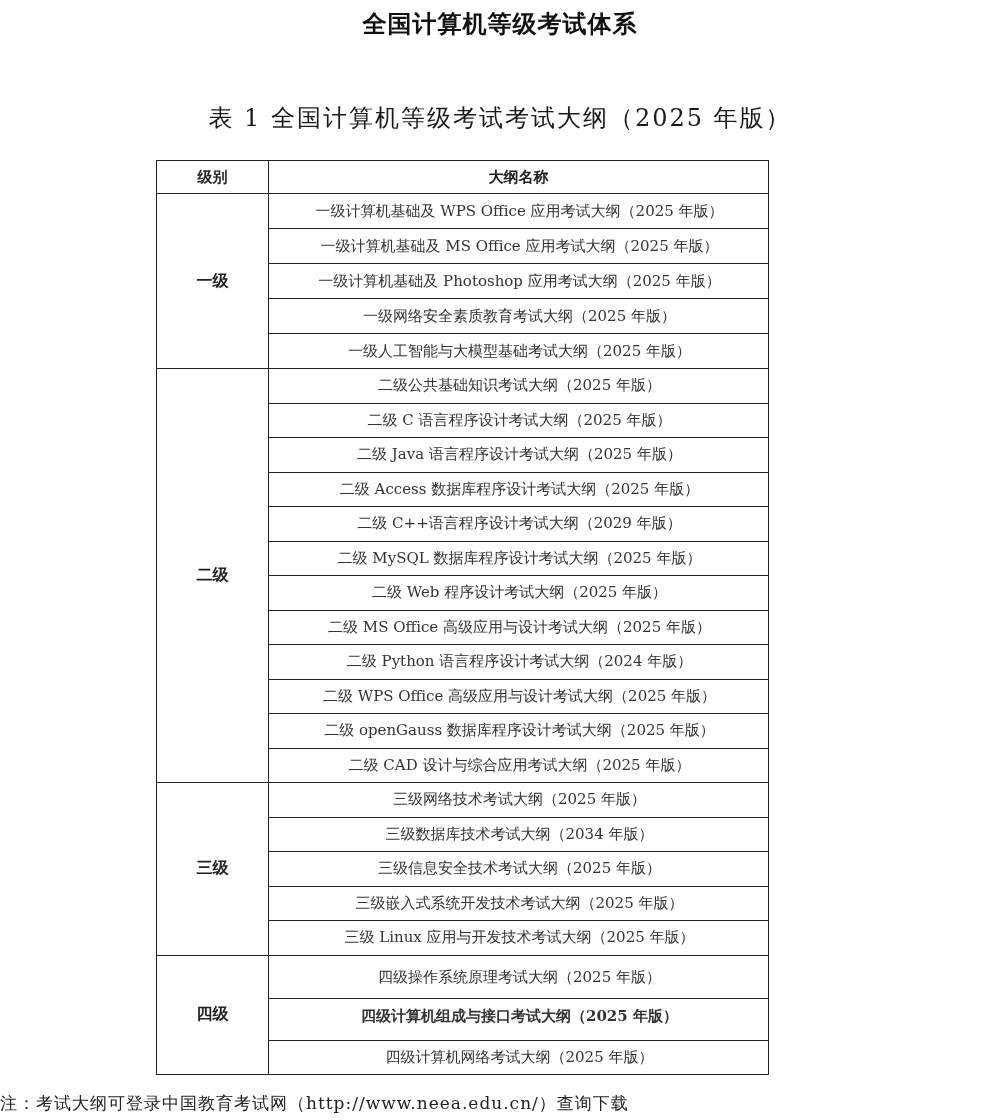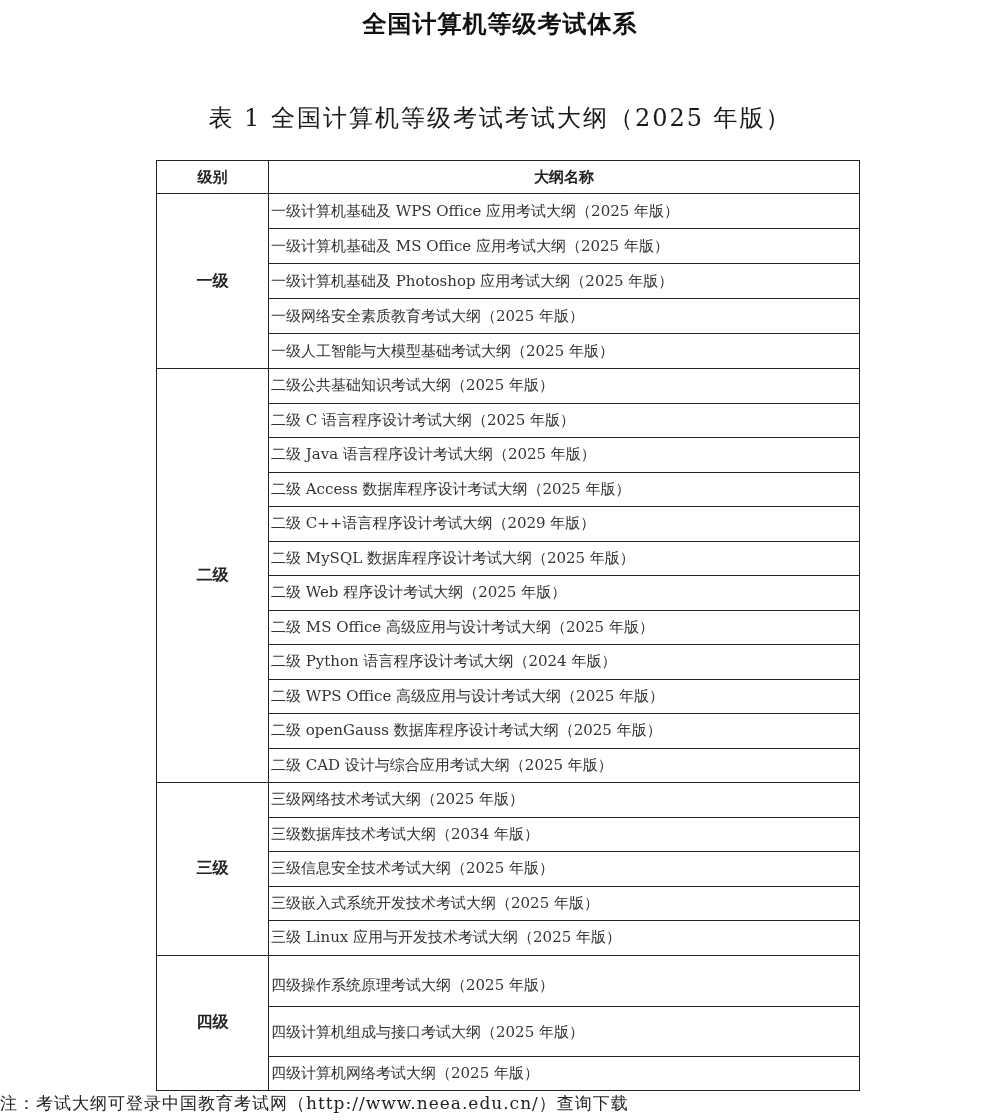--- a/index.html
+++ b/index.html
@@ -35,21 +35,21 @@
     text-align: center;
     font-size: 24px;
     line-height: 36px;
     letter-spacing: 2px;
     color: #1a1a1a;
   }
   .syllabus-table {
     position: absolute;
     left: 156px;
     top: 160px;
-    width: 704px;
+    width: 613px;
     border-collapse: collapse;
     table-layout: fixed;
     font-size: 15px;
   }
   .syllabus-table th,
   .syllabus-table td {
     border: 1.5px solid #222;
     padding: 0;
   }
   .syllabus-table th {
@@ -63,21 +63,21 @@
   .col-name { width: auto; }
   .level-cell {
     text-align: center;
     vertical-align: middle;
     font-weight: bold;
     font-size: 16px;
     color: #222;
   }
   .name-cell {
     height: 33.5px;
-    text-align: left;
+    text-align: center;
     vertical-align: middle;
     padding-left: 2px !important;
     color: #333;
     white-space: nowrap;
     overflow: hidden;
   }
   .name-cell.tall { height: 34px; }
   .footnote {
     position: absolute;
     left: 0;
@@ -177,24 +177,24 @@
     </tr>
     <tr>
       <td class="name-cell">三级嵌入式系统开发技术考试大纲（2025 年版）</td>
     </tr>
     <tr>
       <td class="name-cell">三级 Linux 应用与开发技术考试大纲（2025 年版）</td>
     </tr>
 
     <tr>
       <td class="level-cell" rowspan="3">四级</td>
-      <td class="name-cell" style="height:30px; vertical-align:top; padding-top:20px;">四级操作系统原理考试大纲（2025 年版）</td>
-    </tr>
-    <tr>
-      <td class="name-cell" style="height:33px; vertical-align:top; padding-top:16px;">四级计算机组成与接口考试大纲（2025 年版）</td>
+      <td class="name-cell" style="height:30px; vertical-align:top; padding-top:12px;">四级操作系统原理考试大纲（2025 年版）</td>
+    </tr>
+    <tr>
+      <td class="name-cell" style="height:33px; vertical-align:top; padding-top:8px;font-weight:bold;">四级计算机组成与接口考试大纲（2025 年版）</td>
     </tr>
     <tr>
       <td class="name-cell">四级计算机网络考试大纲（2025 年版）</td>
     </tr>
   </tbody>
 </table>
 
 <div class="footnote">注：考试大纲可登录中国教育考试网（http://www.neea.edu.cn/）查询下载</div>
 
 </body></html>

